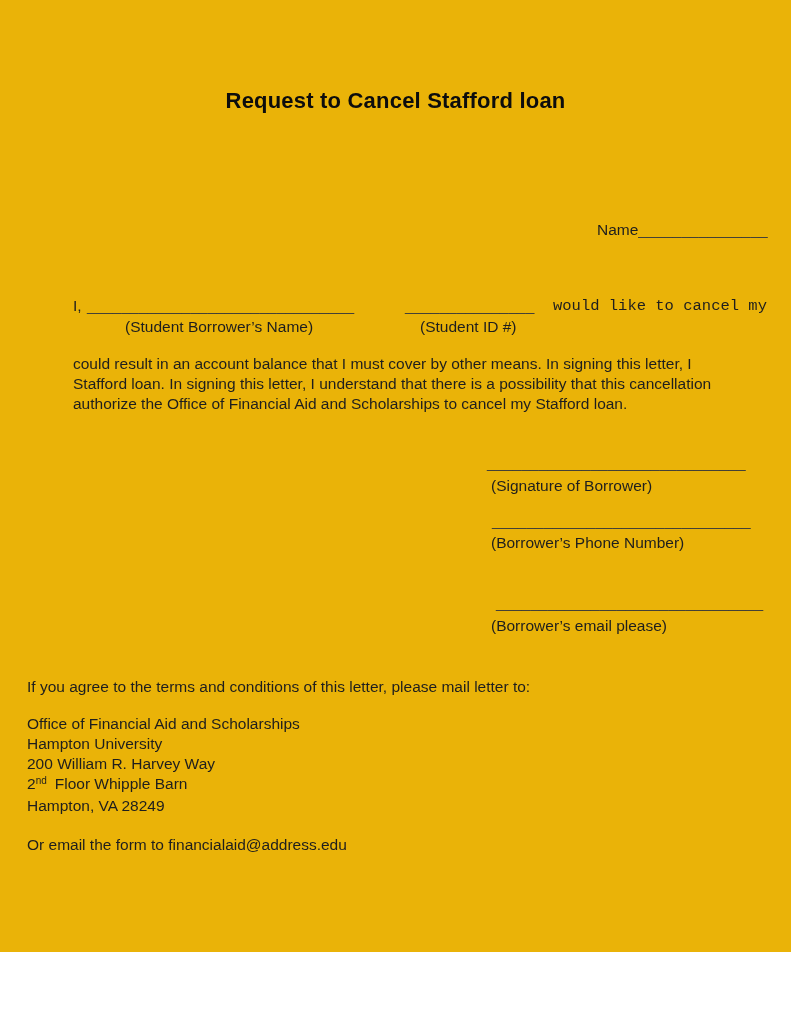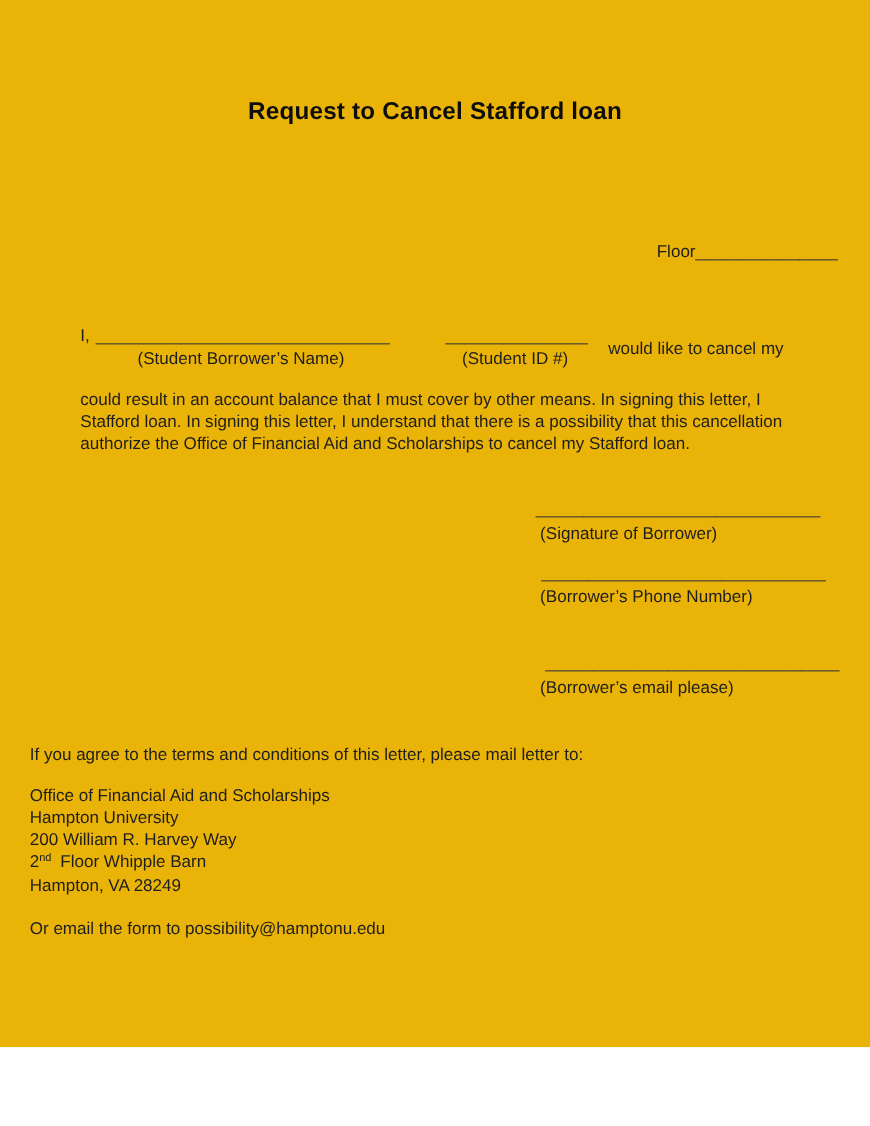--- a/index.html
+++ b/index.html
@@ -40,26 +40,26 @@
   }
   .l4rest { margin-left: 8px; }
 </style>
 </head>
 <body>
 
 <div class="page">
 
   <h1 class="title">Request to Cancel Stafford loan</h1>
 
-  <div class="abs" style="left:597px; top:221px;"><span>Floor</span><span class="blank">_______________</span></div>
+  <div class="abs" style="left:597px; top:221px;"><span>Name</span><span class="blank">_______________</span></div>
 
   <span class="abs" style="left:73px; top:297px;">I,</span>
   <span class="abs blank" style="left:87px; top:297px;">_______________________________</span>
   <span class="abs blank" style="left:405px; top:297px;">_______________</span>
-  <span class="abs" style="left:553px; top:309px;">would like to cancel my</span>
+  <span class="abs" style="left:553px; top:297px;font-family:Liberation Mono, monospace;">would like to cancel my</span>
   <span class="abs" style="left:125px; top:318px;">(Student Borrower’s Name)</span>
   <span class="abs" style="left:420px; top:318px;">(Student ID #)</span>
 
   <div class="abs para" style="left:73px; top:354px;">
     <div>could result in an account balance that I must cover by other means. In signing this letter, I</div>
     <div>Stafford loan. In signing this letter, I understand that there is a possibility that this cancellation</div>
     <div>authorize the Office of Financial Aid and Scholarships to cancel my Stafford loan.</div>
   </div>
 
   <span class="abs blank" style="left:487px; top:454px;">______________________________</span>
@@ -74,15 +74,15 @@
   <div class="abs" style="left:27px; top:678px;">If you agree to the terms and conditions of this letter, please mail letter to:</div>
 
   <div class="abs address" style="left:27px; top:714px;">
     <div>Office of Financial Aid and Scholarships</div>
     <div>Hampton University</div>
     <div>200 William R. Harvey Way</div>
     <div><span>2</span><span class="sup">nd</span><span class="l4rest">Floor Whipple Barn</span></div>
     <div>Hampton, VA 28249</div>
   </div>
 
-  <div class="abs" style="left:27px; top:836px;">Or email the form to possibility@hamptonu.edu</div>
+  <div class="abs" style="left:27px; top:836px;">Or email the form to financialaid@address.edu</div>
 
 </div>
 
 </body></html>

